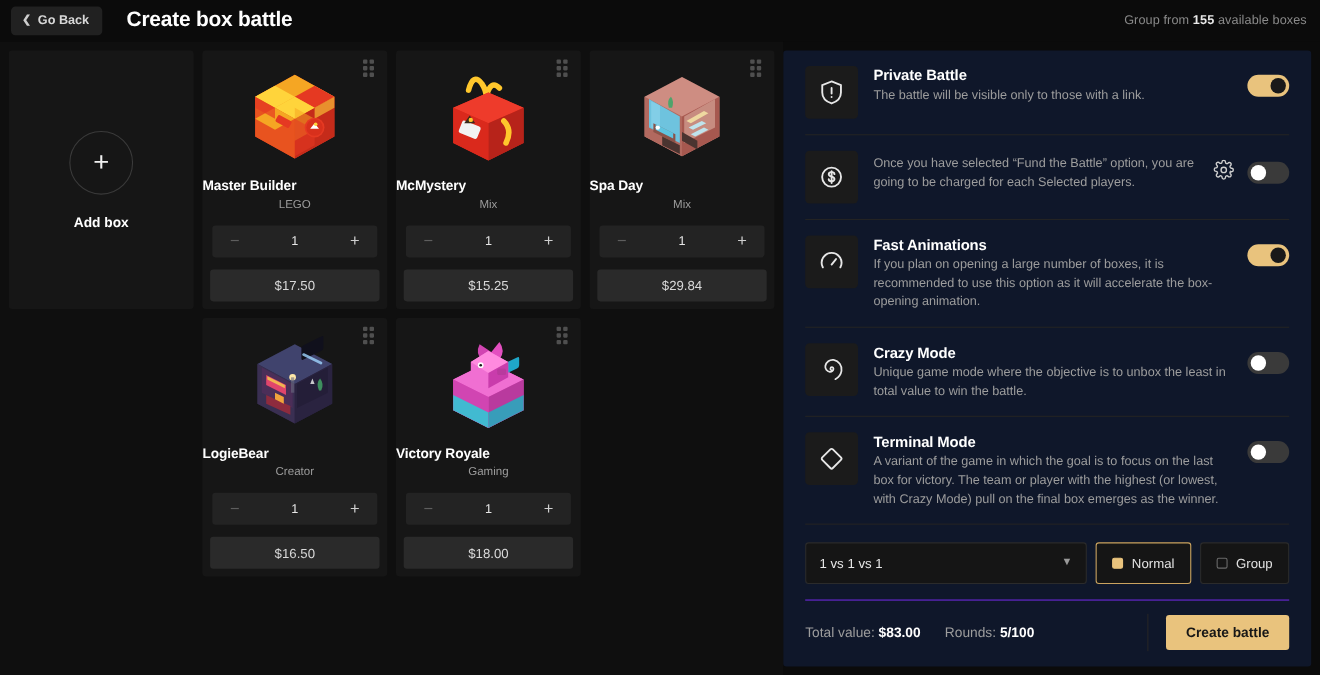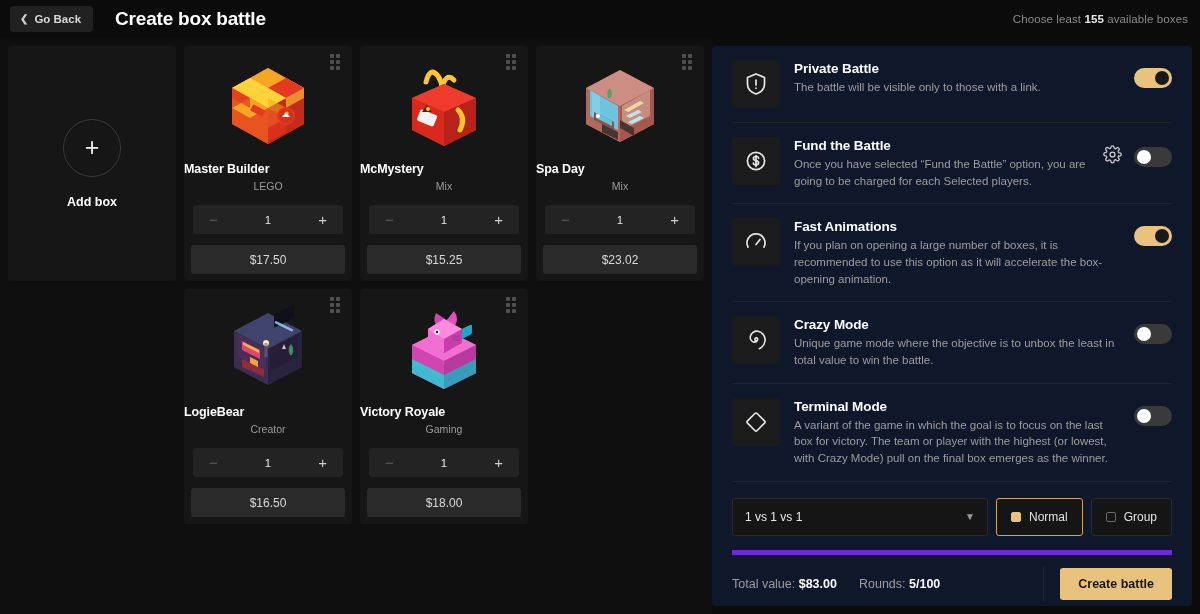--- a/index.html
+++ b/index.html
@@ -178,21 +178,21 @@
   }
   .seg.active { border-color: #caa35f; }
   .seg .sq { width: 10px; height: 10px; border-radius: 2px; border: 1px solid #6a6a6a; }
   .seg.active .sq { background: #e9c37d; border-color: #e9c37d; }
 
   
   .footer {
     margin-top: auto;
     display: flex; align-items: center;
     padding: 12px 0 16px;
-    border-top: 5px solid #6d28d9;
+    border-top: 1px solid #6d28d9;
     gap: 16px;
   }
   .totals { font-size: 12.5px; color: #9d9d9d; display: flex; gap: 22px; }
   .totals b { color: #ffffff; font-weight: 700; }
   .vdiv { width: 1px; height: 34px; background: #262626; margin-left: auto; }
   .create-btn {
     background: #e9c37d; color: #171717;
     border: none; border-radius: 3px;
     font-size: 12.5px; font-weight: 700;
     padding: 9px 18px; cursor: pointer;
@@ -204,21 +204,21 @@
 
 <div class="app">
 
   <div class="header">
     <button class="go-back">
       <span class="chev">❮</span>
       <span>Go Back</span>
     </button>
     <div class="page-title">Create box battle</div>
     <div class="header-right">
-      <span>Choose least </span><b>155</b><span> available boxes</span>
+      <span>Group from </span><b>155</b><span> available boxes</span>
     </div>
   </div>
 
   <div class="body">
 
     <div class="left-pane">
       <div class="grid">
 
         <div class="card add">
           <div class="add-circle">+</div>
@@ -329,21 +329,21 @@
               <circle cx="30" cy="62" r="2" fill="#ffffff"></circle>
             </svg>
           </div>
           <div class="card-name">Spa Day</div>
           <div class="card-sub">Mix</div>
           <div class="stepper">
             <button class="dim">−</button>
             <span class="qty">1</span>
             <button>+</button>
           </div>
-          <div class="price">$23.02</div>
+          <div class="price">$29.84</div>
         </div>
 
         <div></div>
 
         <div class="card">
           <div class="drag-handle">
               <i></i>
               <i></i>
               <i></i>
               <i></i>
@@ -444,21 +444,20 @@
 
       <div class="setting">
         <div class="s-icon">
           <svg width="24" height="24" viewBox="0 0 24 24" fill="none" stroke="#e6e6e6" stroke-width="1.7" stroke-linecap="round">
             <circle cx="12" cy="12" r="8.6"></circle>
             <path d="M12 6.6 V17.4"></path>
             <path d="M14.6 9.3 c0 -1.1 -1.2 -1.8 -2.6 -1.8 s-2.6 .7 -2.6 2 c0 2.8 5.2 1.4 5.2 4.3 c0 1.3 -1.2 2 -2.6 2 s-2.6 -.7 -2.6 -1.8"></path>
           </svg>
         </div>
         <div class="s-text">
-          <div class="s-title">Fund the Battle</div>
           <div class="s-desc">Once you have selected “Fund the Battle” option, you are going to be charged for each Selected players.</div>
         </div>
         <div class="s-right">
           <span class="gear">
             <svg width="19" height="19" viewBox="0 0 24 24" fill="none" stroke="#cfcfcf" stroke-width="1.6">
               <circle cx="12" cy="12" r="3.1"></circle>
               <path d="M19.3 14.5a1.6 1.6 0 0 0 .3 1.8l.1.1a2 2 0 1 1-2.8 2.8l-.1-.1a1.6 1.6 0 0 0-1.8-.3 1.6 1.6 0 0 0-1 1.5v.2a2 2 0 0 1-4 0v-.1a1.6 1.6 0 0 0-1-1.5 1.6 1.6 0 0 0-1.8.3l-.1.1a2 2 0 1 1-2.8-2.8l.1-.1a1.6 1.6 0 0 0 .3-1.8 1.6 1.6 0 0 0-1.5-1H3a2 2 0 0 1 0-4h.1a1.6 1.6 0 0 0 1.5-1 1.6 1.6 0 0 0-.3-1.8l-.1-.1a2 2 0 1 1 2.8-2.8l.1.1a1.6 1.6 0 0 0 1.8.3h.1a1.6 1.6 0 0 0 1-1.5V3a2 2 0 0 1 4 0v.1a1.6 1.6 0 0 0 1 1.5 1.6 1.6 0 0 0 1.8-.3l.1-.1a2 2 0 1 1 2.8 2.8l-.1.1a1.6 1.6 0 0 0-.3 1.8v.1a1.6 1.6 0 0 0 1.5 1h.2a2 2 0 0 1 0 4h-.1a1.6 1.6 0 0 0-1.5 1z"></path>
             </svg>
           </span>
           <div class="toggle">

